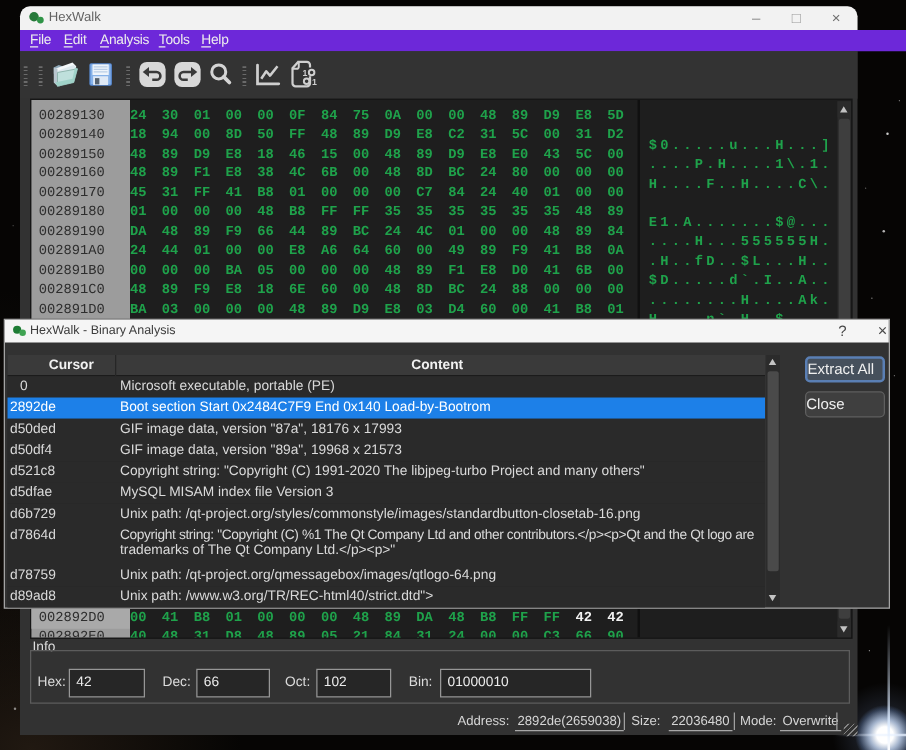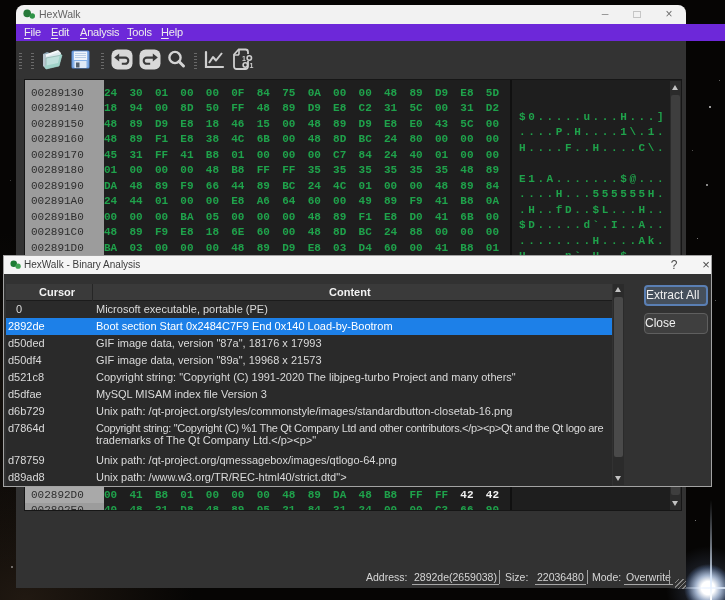--- a/index.html
+++ b/index.html
@@ -187,20 +187,32 @@
         <div class="hrow" style="top:98.69999999999999px"><span class="a">00289190</span><span class="b">DA 48 89 F9 66 44 89 BC 24 4C 01 00 00 48 89 84</span><span class="c">.H..fD..$L...H..</span></div>
         <div class="hrow" style="top:114.14999999999999px"><span class="a">002891A0</span><span class="b">24 44 01 00 00 E8 A6 64 60 00 49 89 F9 41 B8 0A</span><span class="c">$D.....d`.I..A..</span></div>
         <div class="hrow" style="top:129.6px"><span class="a">002891B0</span><span class="b">00 00 00 BA 05 00 00 00 48 89 F1 E8 D0 41 6B 00</span><span class="c">........H....Ak.</span></div>
         <div class="hrow" style="top:145.04999999999998px"><span class="a">002891C0</span><span class="b">48 89 F9 E8 18 6E 60 00 48 8D BC 24 88 00 00 00</span><span class="c">H....n`.H..$....</span></div>
         <div class="hrow" style="top:160.5px"><span class="a">002891D0</span><span class="b">BA 03 00 00 00 48 89 D9 E8 03 D4 60 00 41 B8 01</span><span class="c">.....H.....`.A..</span></div>
         <div class="hrow" style="top:407.7px"><span class="a">002892D0</span><span class="b">00 41 B8 01 00 00 00 48 89 DA 48 B8 FF FF <span class="hl">42 42</span></span><span class="c">.A.....H..H...<span class="hl">BB</span></span></div>
         <div class="hrow" style="top:423.15px"><span class="a">002892E0</span><span class="b">40 48 31 D8 48 89 05 21 84 31 24 00 00 C3 66 90</span><span class="c">@H1.H..!.1$..f.</span></div>
       </div>
   </div>
 
+  <div id="info" class="abs">
+    <span class="lbl">Info</span>
+    <div class="frame"></div>
+    <span class="flabel" style="left:6px">Hex:</span>
+    <div class="fbox" style="left:31px;width:61px;">42</div>
+    <span class="flabel" style="left:106px">Dec:</span>
+    <div class="fbox" style="left:133px;width:59px;">66</div>
+    <span class="flabel" style="left:204px">Oct:</span>
+    <div class="fbox" style="left:229px;width:60px;">102</div>
+    <span class="flabel" style="left:303px">Bin:</span>
+    <div class="fbox" style="left:328px;width:121px;">01000010</div>
+  </div>
 
   <div id="status" class="abs">
     <span style="left:350px">Address:</span>
     <span class="sval" style="left:396px">2892de(2659038)</span>
     <div class="ssep" style="left:483px"></div>
     <span style="left:489px">Size:</span>
     <span class="sval" style="left:519px">22036480</span>
     <div class="ssep" style="left:571px"></div>
     <span style="left:576px">Mode:</span>
     <span class="sval" style="left:608px">Overwrite</span>

